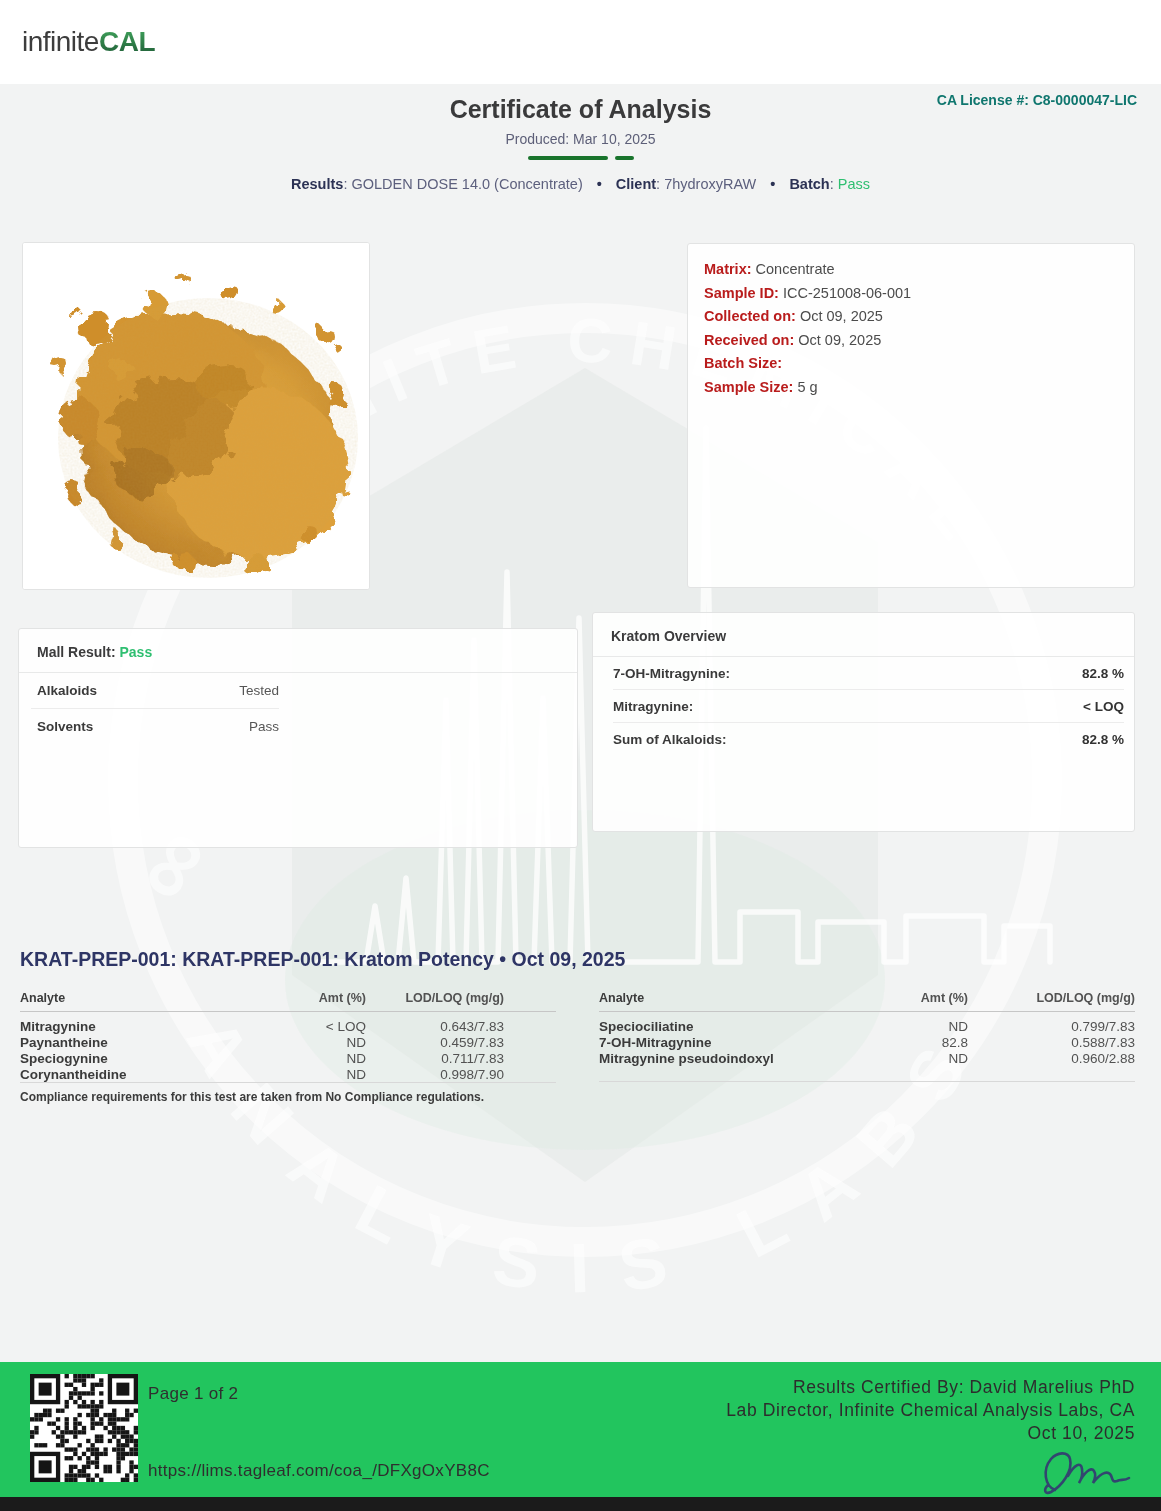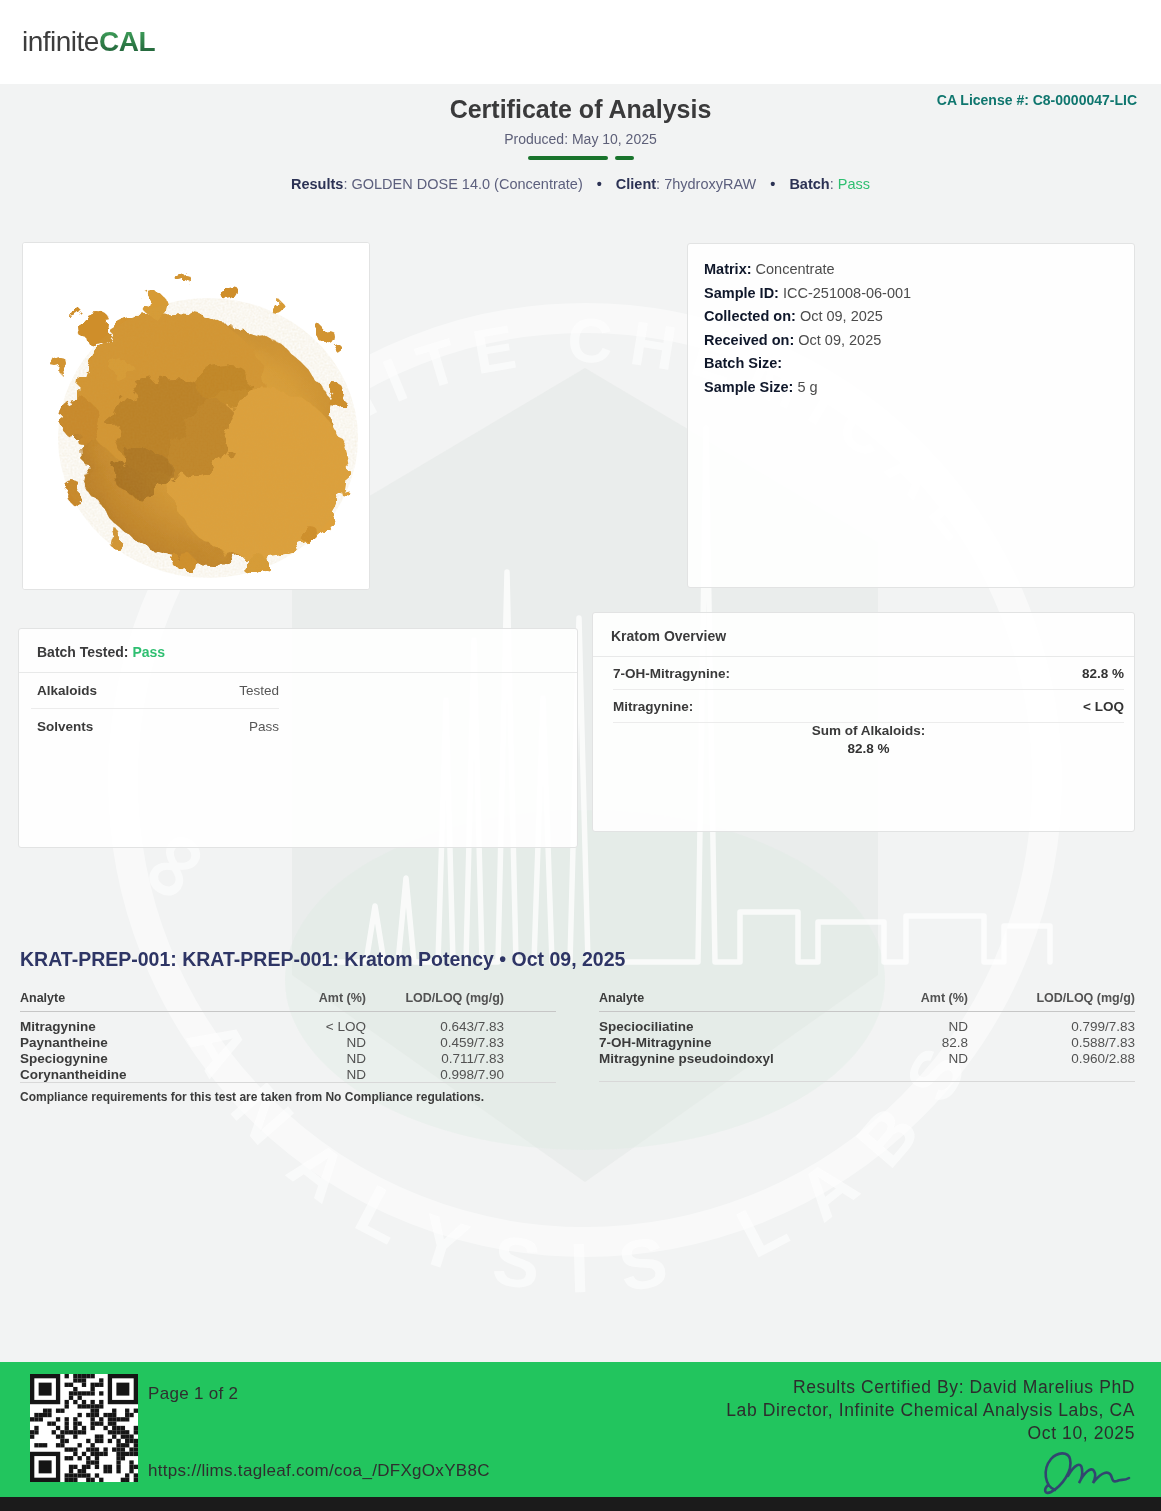--- a/index.html
+++ b/index.html
@@ -30,33 +30,33 @@
   .sample-line { position:absolute; left:0; top:176px; width:1161px; text-align:center; font-size:14.5px; color:#5c5f7d; z-index:2; }
   .sample-line b { color:#2c3254; }
   .sample-line .dot { color:#2c3254; padding:0 14px; font-weight:700; }
   .pass-green { color:#2fbf71; }
 
   
   .card { position:absolute; background:rgba(255,255,255,0.9); border:1px solid #e2e3e3; border-radius:3px; z-index:2; }
   .photo-card { left:22px; top:242px; width:348px; height:348px; background:#ffffff; overflow:hidden; }
   .matrix-card { left:687px; top:243px; width:448px; height:345px; padding:14px 16px; }
   .matrix-row { font-size:14.5px; line-height:23.6px; color:#4c4c4c; }
-  .matrix-row b { color:#0f172a; }
+  .matrix-row b { color:#b91c1c; }
 
   .batch-card { left:18px; top:628px; width:560px; height:220px; }
   .card-head { font-size:14px; font-weight:700; color:#3b3b3c; padding:15px 18px 12px 18px; border-bottom:1px solid #e8e9e9; }
   .mini-rows { margin-left:12px; width:248px; }
   .mini-row { display:flex; justify-content:space-between; align-items:center; padding:10px 0; font-size:13.5px; border-bottom:1px solid #ececec; }
   .mini-row:last-child { border-bottom:none; }
   .mini-row .n { font-weight:700; color:#3a3a3a; margin-left:6px; }
   .mini-row .v { color:#565656; }
 
   .overview-card { left:592px; top:612px; width:543px; height:220px; }
   .ov-row { display:flex; justify-content:space-between; align-items:center; height:33px; margin:0 10px 0 20px; font-size:13.5px; border-bottom:1px solid #ececec; }
-  .ov-row:last-child { border-bottom:none;flex-direction:column; }
+  .ov-row:last-child { border-bottom:none; }
   .ov-row .n { font-weight:700; color:#3a3a3a; }
   .ov-row .v { font-weight:700; color:#333333; }
 
   
   .potency-head { position:absolute; left:20px; top:948px; font-size:19.5px; font-weight:700; color:#2e3565; z-index:2; }
   .tables { position:absolute; left:20px; top:985px; width:1115px; display:flex; gap:43px; z-index:2; }
   .tgroup { width:543px; }
   .trow { display:grid; align-items:center; }
   .tgroup.left .trow { grid-template-columns:1fr 110px 190px; }
   .tgroup.left .c3 { padding-right:52px; }
@@ -102,21 +102,21 @@
 </svg>
 
 <div class="letterhead">
   <div class="logo">
     <span class="lite">infinite</span><span class="bold">CAL</span>
   </div>
   <div class="lab-license">CA License #: C8-0000047-LIC</div>
 </div>
 
 <div class="doc-title">Certificate of Analysis</div>
-<div class="produced">Produced: May 10, 2025</div>
+<div class="produced">Produced: Mar 10, 2025</div>
 <div class="divider">
   <span class="long"></span>
   <span class="short"></span>
 </div>
 <div class="sample-line">
   <b>Results</b><span>: GOLDEN DOSE 14.0 (Concentrate)</span><span class="dot">•</span><b>Client</b><span>: 7hydroxyRAW</span><span class="dot">•</span><b>Batch</b><span>: </span><span class="pass-green">Pass</span>
 </div>
 
 <div class="card photo-card">
   <svg width="346" height="346" viewBox="0 0 346 346">
@@ -170,21 +170,21 @@
 <div class="card matrix-card">
   <div class="matrix-row"><b>Matrix:</b> <span>Concentrate</span></div>
   <div class="matrix-row"><b>Sample ID:</b> <span>ICC-251008-06-001</span></div>
   <div class="matrix-row"><b>Collected on:</b> <span>Oct 09, 2025</span></div>
   <div class="matrix-row"><b>Received on:</b> <span>Oct 09, 2025</span></div>
   <div class="matrix-row"><b>Batch Size:</b> <span></span></div>
   <div class="matrix-row"><b>Sample Size:</b> <span>5 g</span></div>
 </div>
 
 <div class="card batch-card">
-  <div class="card-head"><span>Batch Tested: </span><span class="pass-green">Pass</span></div>
+  <div class="card-head"><span>Mall Result: </span><span class="pass-green">Pass</span></div>
   <div class="mini-rows">
     <div class="mini-row">
       <span class="n">Alkaloids</span>
       <span class="v">Tested</span>
     </div>
     <div class="mini-row">
       <span class="n">Solvents</span>
       <span class="v">Pass</span>
     </div>
   </div>

